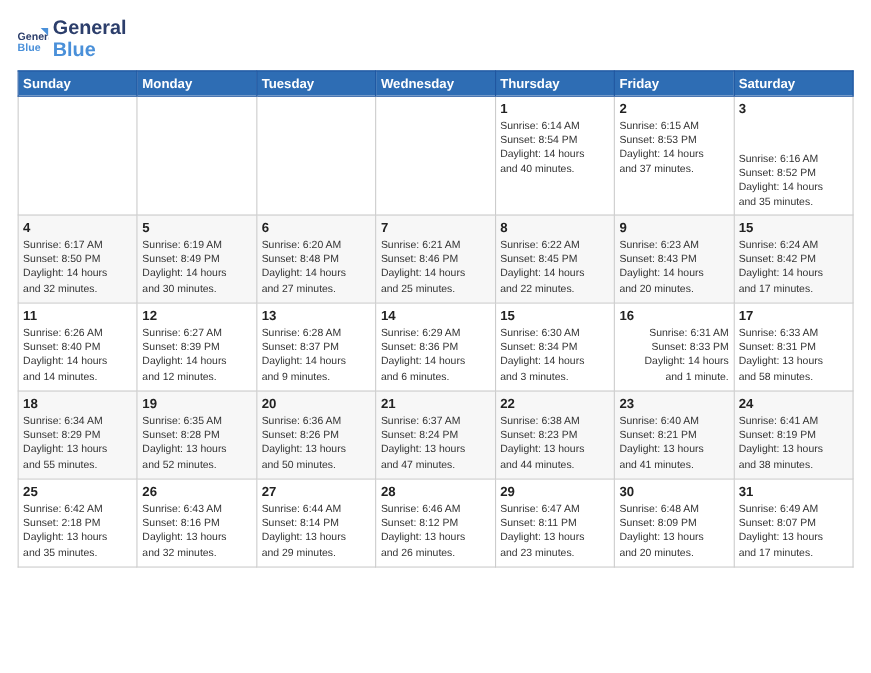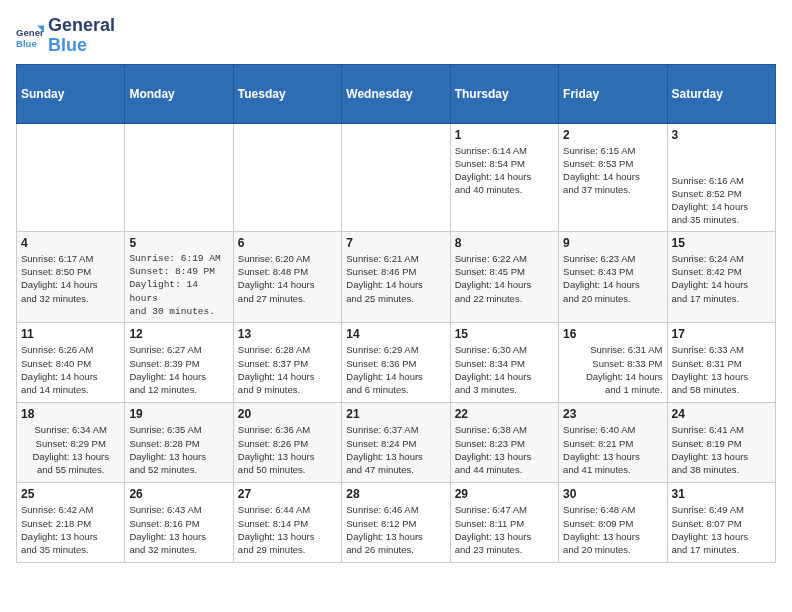--- a/index.html
+++ b/index.html
@@ -48,21 +48,21 @@
     }
     table {
       width: 100%;
       border-collapse: collapse;
       table-layout: fixed;
     }
     thead tr th {
       background-color: #2e6db4;
       color: #fff;
       font-size: 12px;
-      padding: 22px 4px;
+      padding: 4px 4px;
       text-align: left;
       border: 1px solid #2056a0;
     }
     tbody tr td {
       vertical-align: top;
       border: 1px solid #ccc;
       padding: 4px 4px;
       font-size: 10px;
       color: #222;
       height: 80px;
@@ -152,21 +152,21 @@
       <tr>
         <td>
           <span class="day-num">4</span>
           <div class="day-info" style="white-space: pre-line;">Sunrise: 6:17 AM
 Sunset: 8:50 PM
 Daylight: 14 hours
 and 32 minutes.</div>
         </td>
         <td>
           <span class="day-num">5</span>
-          <div class="day-info" style="white-space: pre-line; font-family: Liberation Mono, monospace;">Sunrise: 6:19 AM
+          <div class="day-info" style="white-space: pre-line;">Sunrise: 6:19 AM
 Sunset: 8:49 PM
 Daylight: 14 hours
 and 30 minutes.</div>
         </td>
         <td>
           <span class="day-num">6</span>
           <div class="day-info" style="white-space: pre-line;">Sunrise: 6:20 AM
 Sunset: 8:48 PM
 Daylight: 14 hours
 and 27 minutes.</div>
@@ -247,21 +247,21 @@
           <span class="day-num">17</span>
           <div class="day-info" style="white-space: pre-line;">Sunrise: 6:33 AM
 Sunset: 8:31 PM
 Daylight: 13 hours
 and 58 minutes.</div>
         </td>
       </tr>
       <tr>
         <td>
           <span class="day-num">18</span>
-          <div class="day-info" style="white-space: pre-line; text-align: center;">Sunrise: 6:34 AM
+          <div class="day-info" style="white-space: pre-line;">Sunrise: 6:34 AM
 Sunset: 8:29 PM
 Daylight: 13 hours
 and 55 minutes.</div>
         </td>
         <td>
           <span class="day-num">19</span>
           <div class="day-info" style="white-space: pre-line;">Sunrise: 6:35 AM
 Sunset: 8:28 PM
 Daylight: 13 hours
 and 52 minutes.</div>

